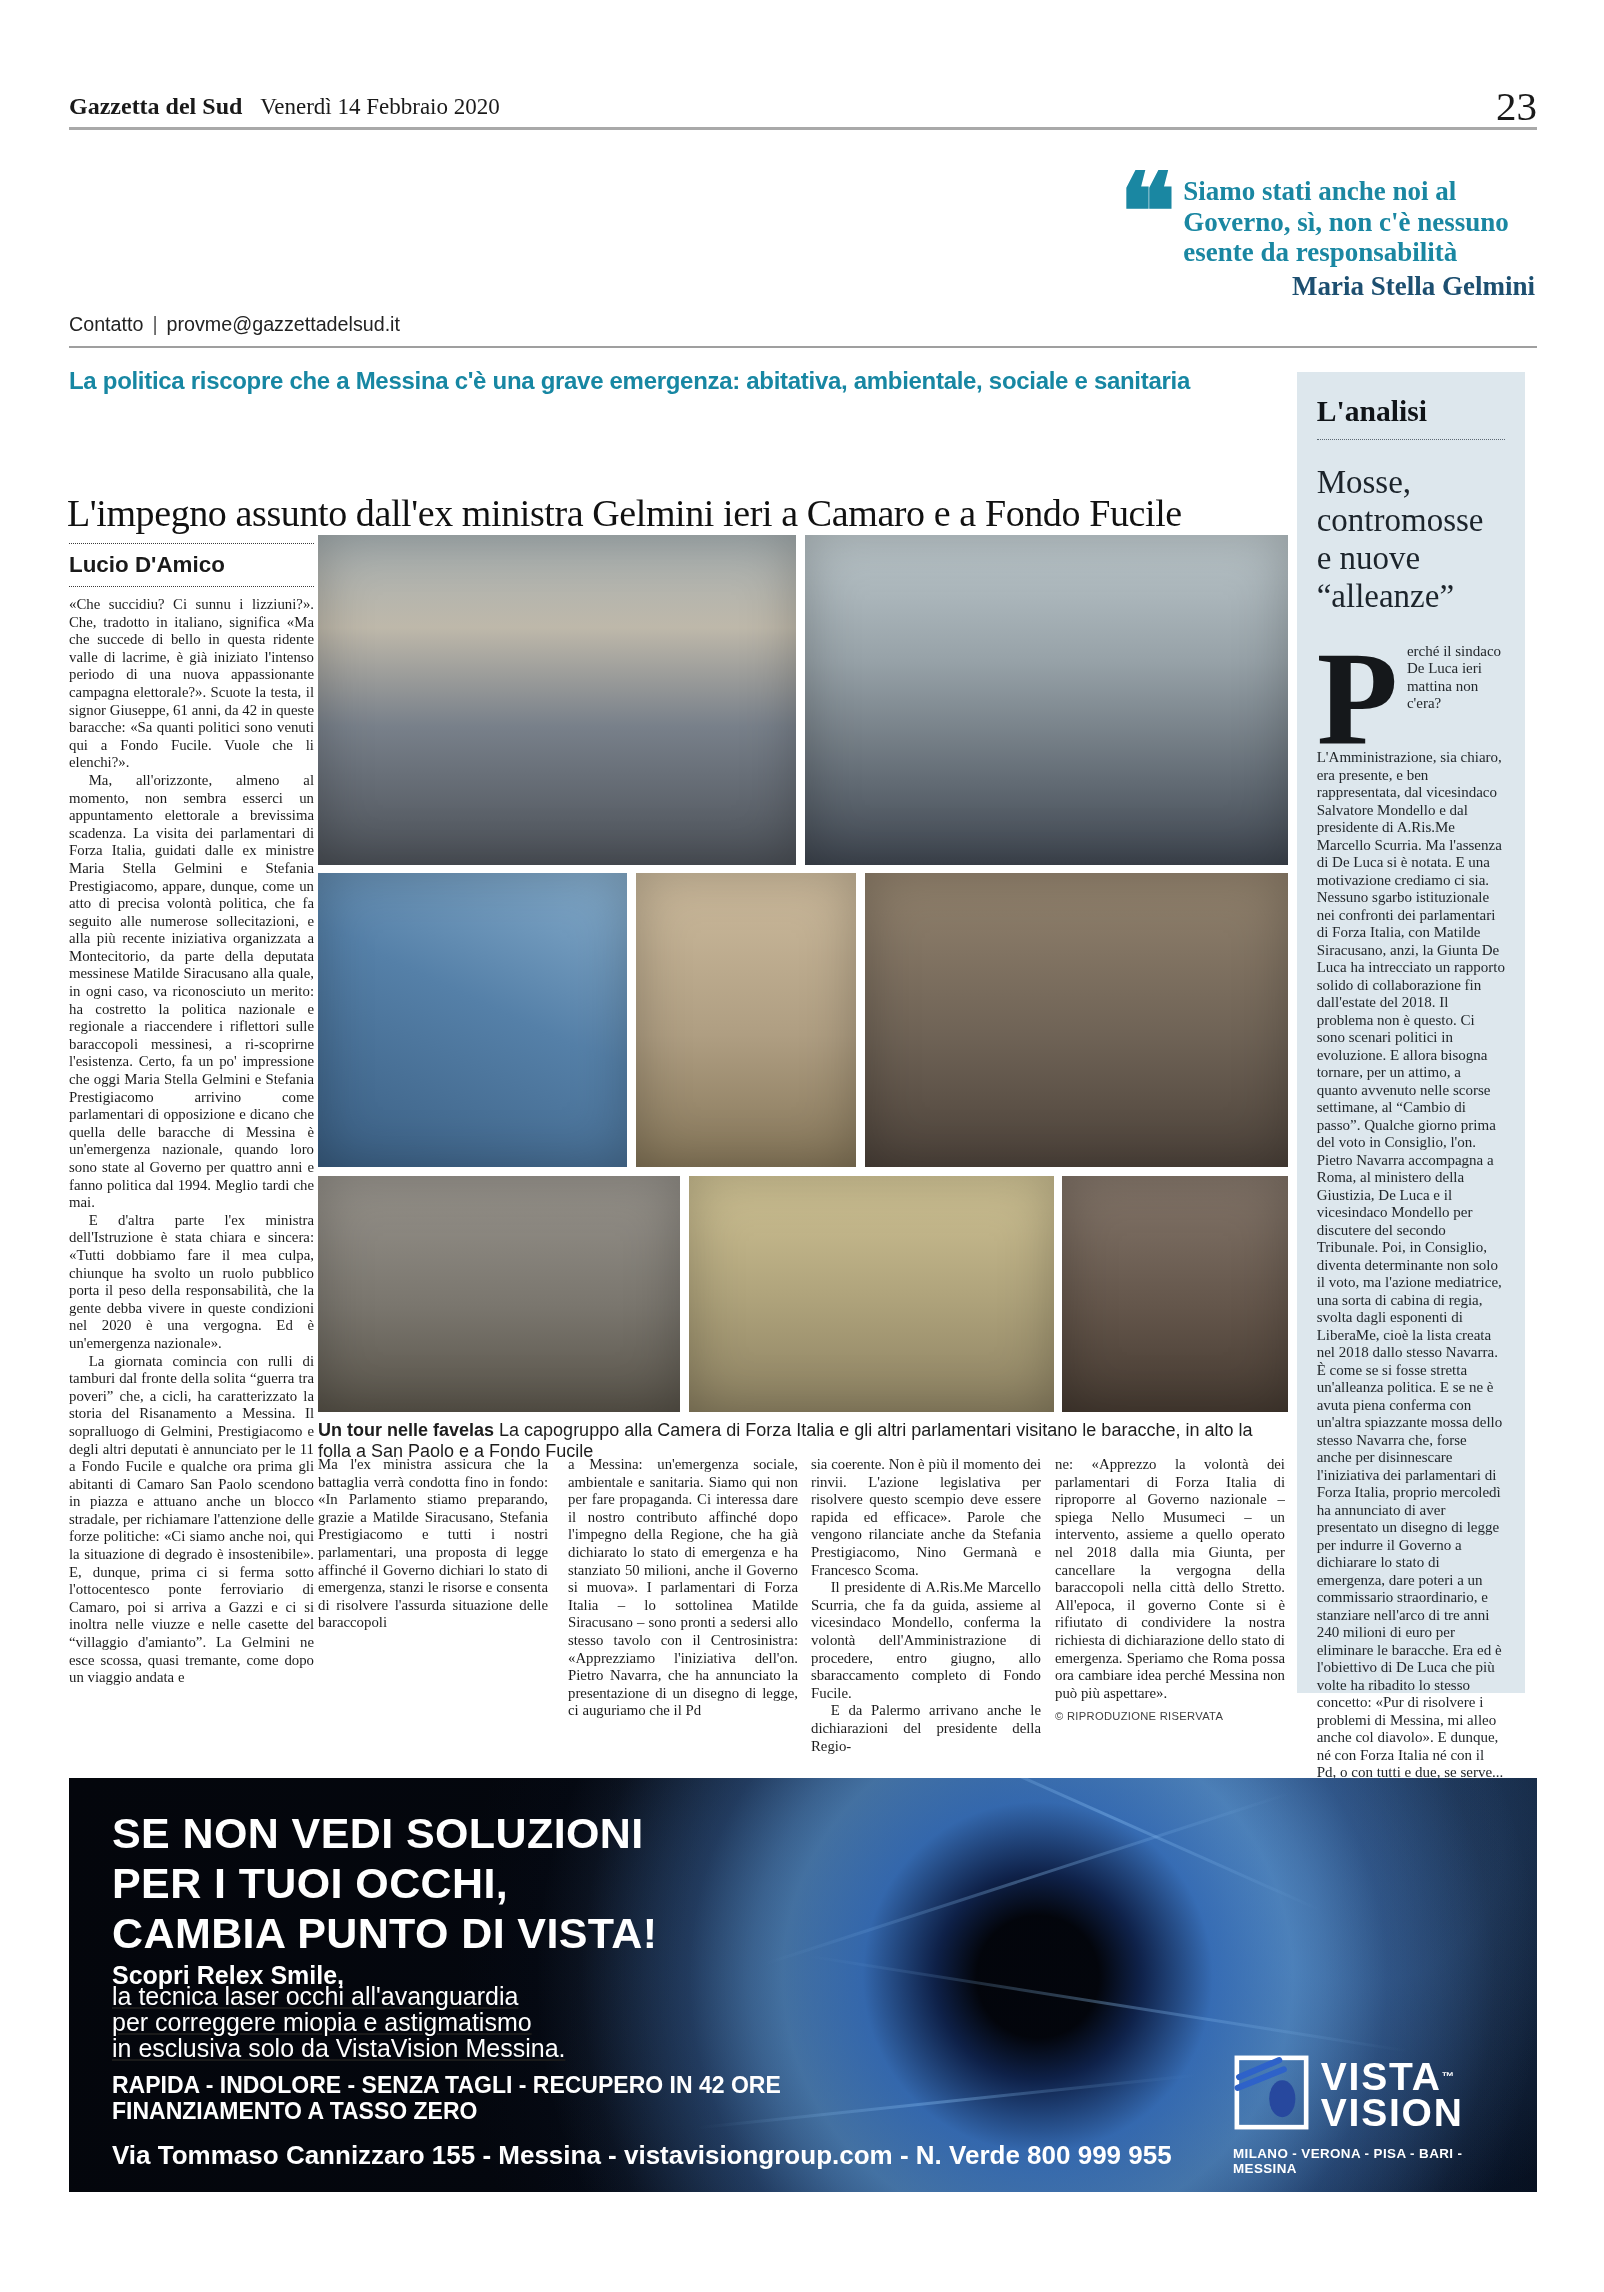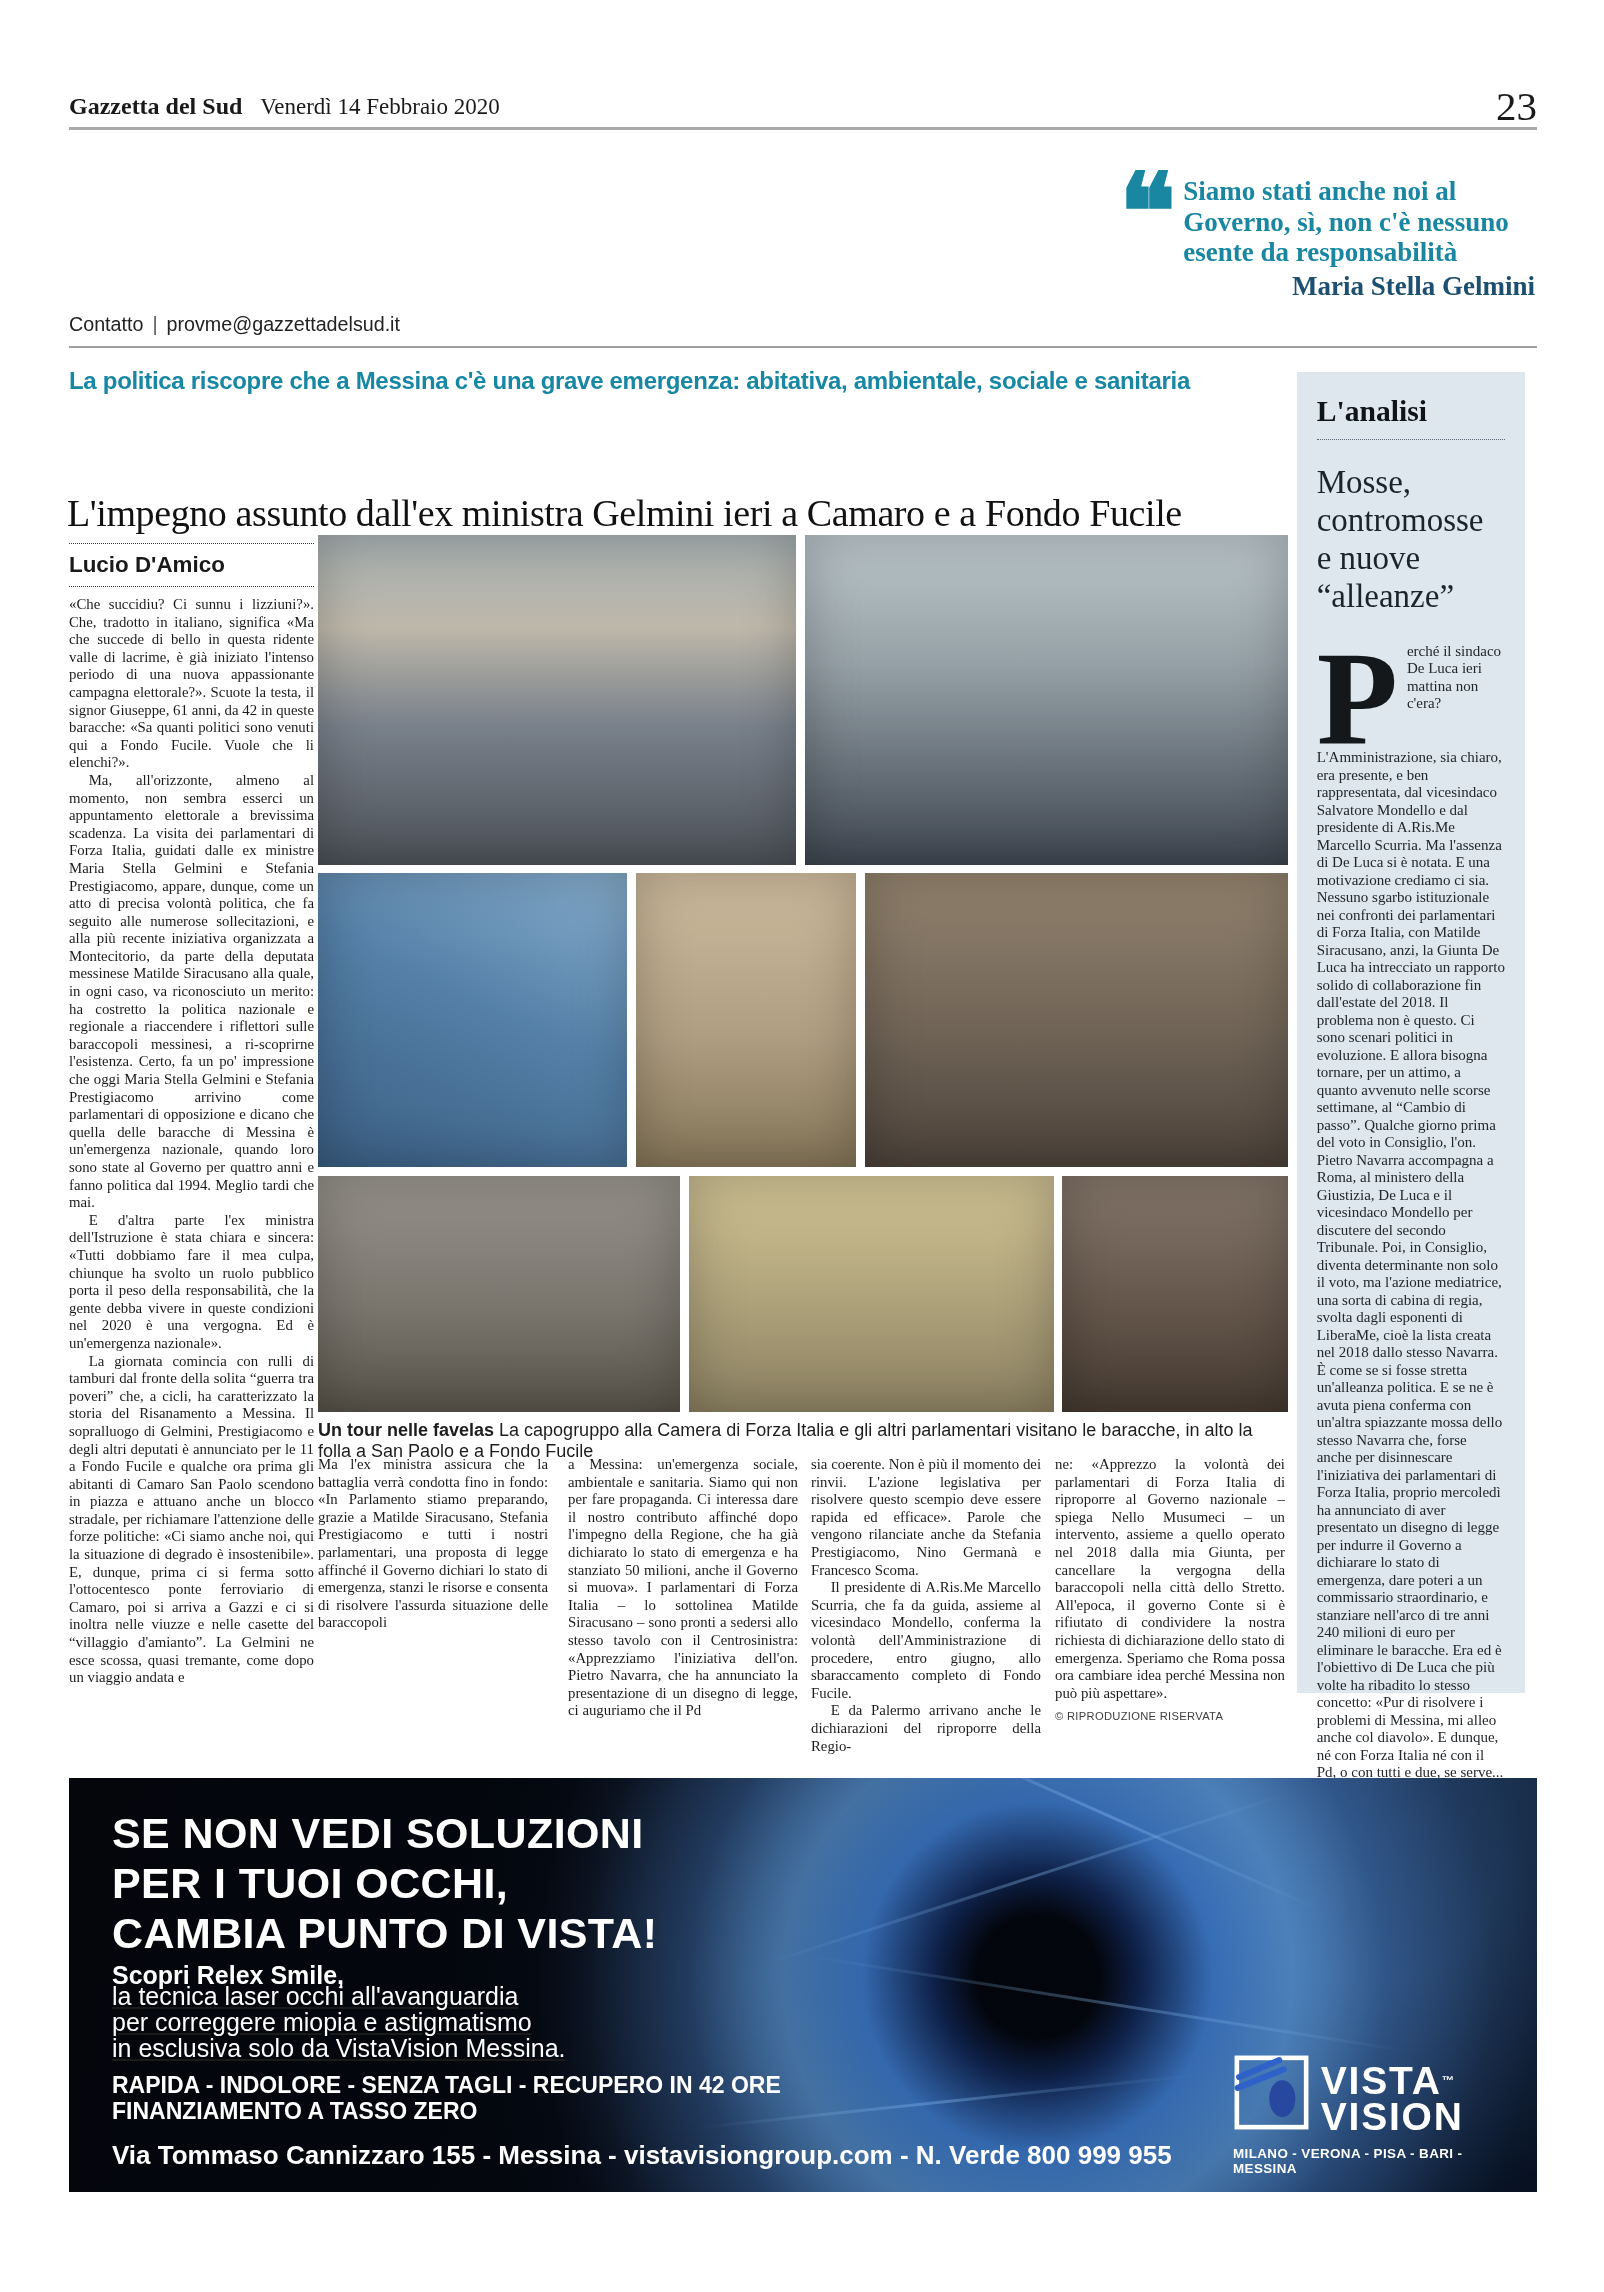--- a/index.html
+++ b/index.html
@@ -127,21 +127,21 @@
 
   <div class="abs bodycol" style="left:318px;top:1456px;width:230px;">
       <p>Ma l'ex ministra assicura che la battaglia verrà condotta fino in fondo: «In Parlamento stiamo preparando, grazie a Matilde Siracusano, Stefania Prestigiacomo e tutti i nostri parlamentari, una proposta di legge affinché il Governo dichiari lo stato di emergenza, stanzi le risorse e consenta di risolvere l'assurda situazione delle baraccopoli</p>
     </div>
   <div class="abs bodycol" style="left:568px;top:1456px;width:230px;">
       <p>a Messina: un'emergenza sociale, ambientale e sanitaria. Siamo qui non per fare propaganda. Ci interessa dare il nostro contributo affinché dopo l'impegno della Regione, che ha già dichiarato lo stato di emergenza e ha stanziato 50 milioni, anche il Governo si muova». I parlamentari di Forza Italia – lo sottolinea Matilde Siracusano – sono pronti a sedersi allo stesso tavolo con il Centrosinistra: «Apprezziamo l'iniziativa dell'on. Pietro Navarra, che ha annunciato la presentazione di un disegno di legge, ci auguriamo che il Pd</p>
     </div>
   <div class="abs bodycol" style="left:811px;top:1456px;width:230px;">
       <p>sia coerente. Non è più il momento dei rinvii. L'azione legislativa per risolvere questo scempio deve essere rapida ed efficace». Parole che vengono rilanciate anche da Stefania Prestigiacomo, Nino Germanà e Francesco Scoma.</p>
       <p>Il presidente di A.Ris.Me Marcello Scurria, che fa da guida, assieme al vicesindaco Mondello, conferma la volontà dell'Amministrazione di procedere, entro giugno, allo sbaraccamento completo di Fondo Fucile.</p>
-      <p>E da Palermo arrivano anche le dichiarazioni del riproporre della Regio-</p>
+      <p>E da Palermo arrivano anche le dichiarazioni del presidente della Regio-</p>
     </div>
   <div class="abs" style="left:1055px;top:1456px;width:230px;">
     <div class="bodycol" style="width:230px;">
         <p>ne: «Apprezzo la volontà dei parlamentari di Forza Italia di riproporre al Governo nazionale – spiega Nello Musumeci – un intervento, assieme a quello operato nel 2018 dalla mia Giunta, per cancellare la vergogna della baraccopoli nella città dello Stretto. All'epoca, il governo Conte si è rifiutato di condividere la nostra richiesta di dichiarazione dello stato di emergenza. Speriamo che Roma possa ora cambiare idea perché Messina non può più aspettare».</p>
       </div>
     <div class="copyright sans">© RIPRODUZIONE RISERVATA</div>
   </div>
 
   <div class="abs sidebar" style="left:1297px;top:372px;width:228px;height:1321px;">
     <div class="an-label">L'analisi</div>
@@ -170,21 +170,21 @@
         <div>per correggere miopia e astigmatismo</div>
         <div>in esclusiva solo da VistaVision Messina.</div>
       </div>
     <div class="ad-bold sans" style="position:absolute;left:43px;top:294px;">
         <div>RAPIDA - INDOLORE - SENZA TAGLI - RECUPERO IN 42 ORE</div>
         <div>FINANZIAMENTO A TASSO ZERO</div>
       </div>
     <div class="ad-address sans" style="position:absolute;left:43px;top:362px;">Via Tommaso Cannizzaro 155 - Messina - vistavisiongroup.com - N. Verde 800 999 955</div>
 
     <div style="position:absolute;left:1164px;top:276px;width:269px;">
-      <div style="display:flex;align-items:flex-end;">
+      <div style="display:flex;align-items:center;">
         <span>
           <svg width="77" height="77" viewBox="0 0 100 100">
             <rect x="5" y="5" width="90" height="90" fill="none" stroke="#ffffff" stroke-width="6"></rect>
             <line x1="8" y1="30" x2="60" y2="8" stroke="#2e62c9" stroke-width="8" stroke-linecap="round"></line>
             <line x1="6" y1="44" x2="66" y2="20" stroke="#2e62c9" stroke-width="8" stroke-linecap="round"></line>
             <ellipse cx="64" cy="58" rx="17" ry="24" fill="#27489e"></ellipse>
           </svg>
         </span>
         <div class="brand-text" style="margin-left:10.7px;">
           <div><span>VISTA</span><span class="brand-tm">™</span></div>

